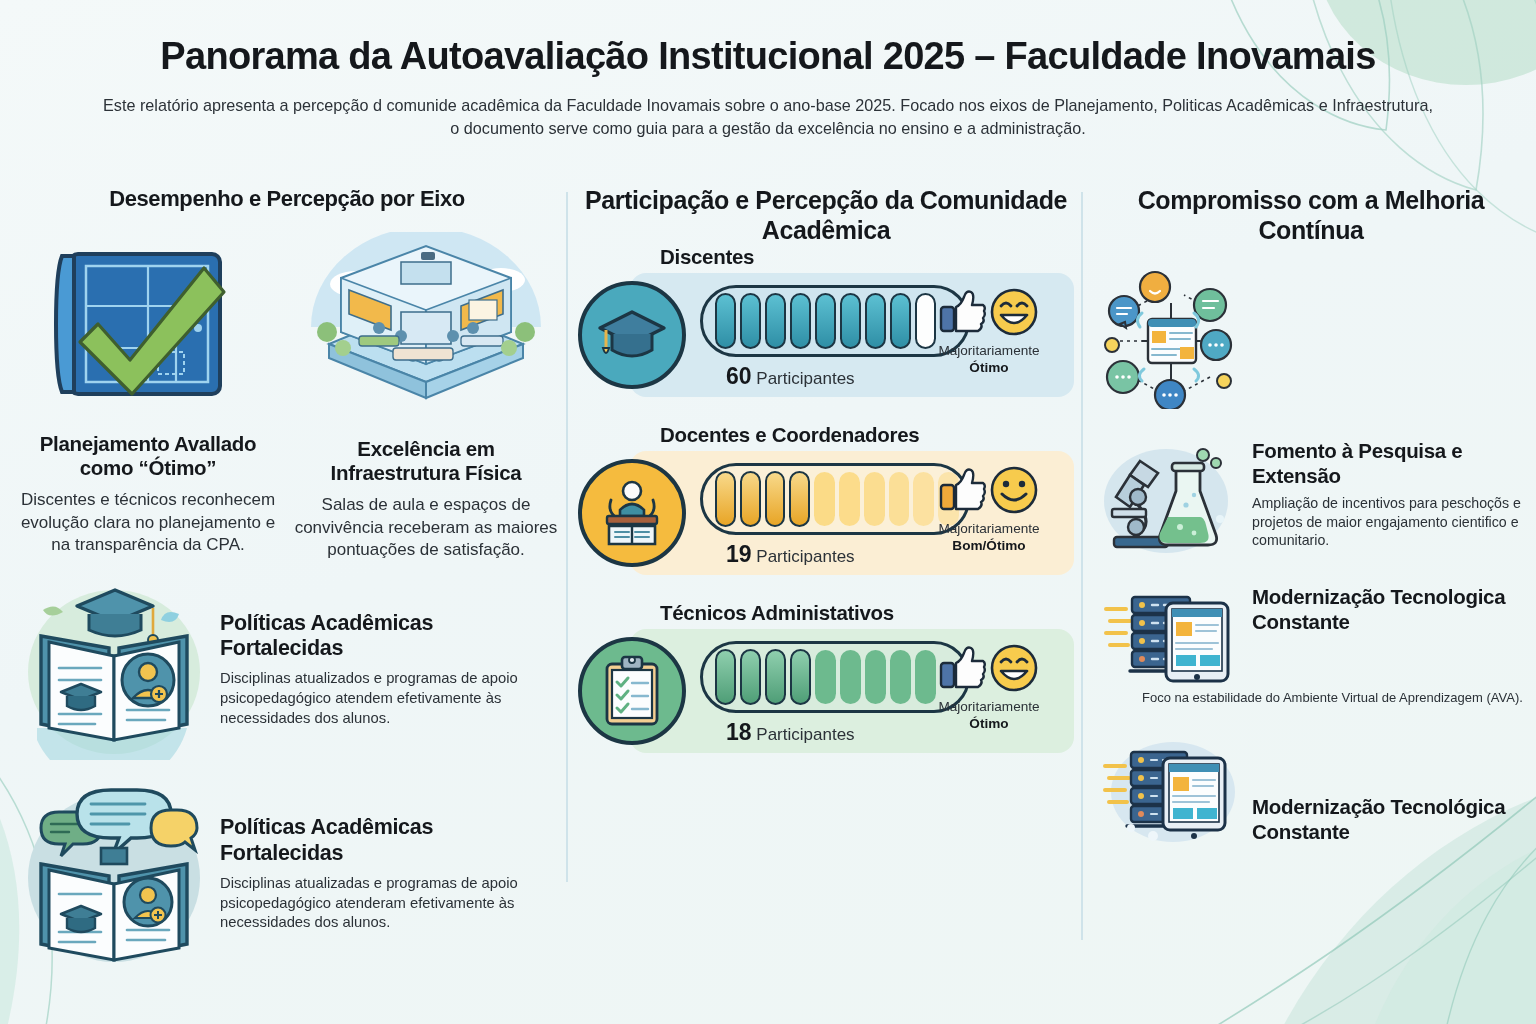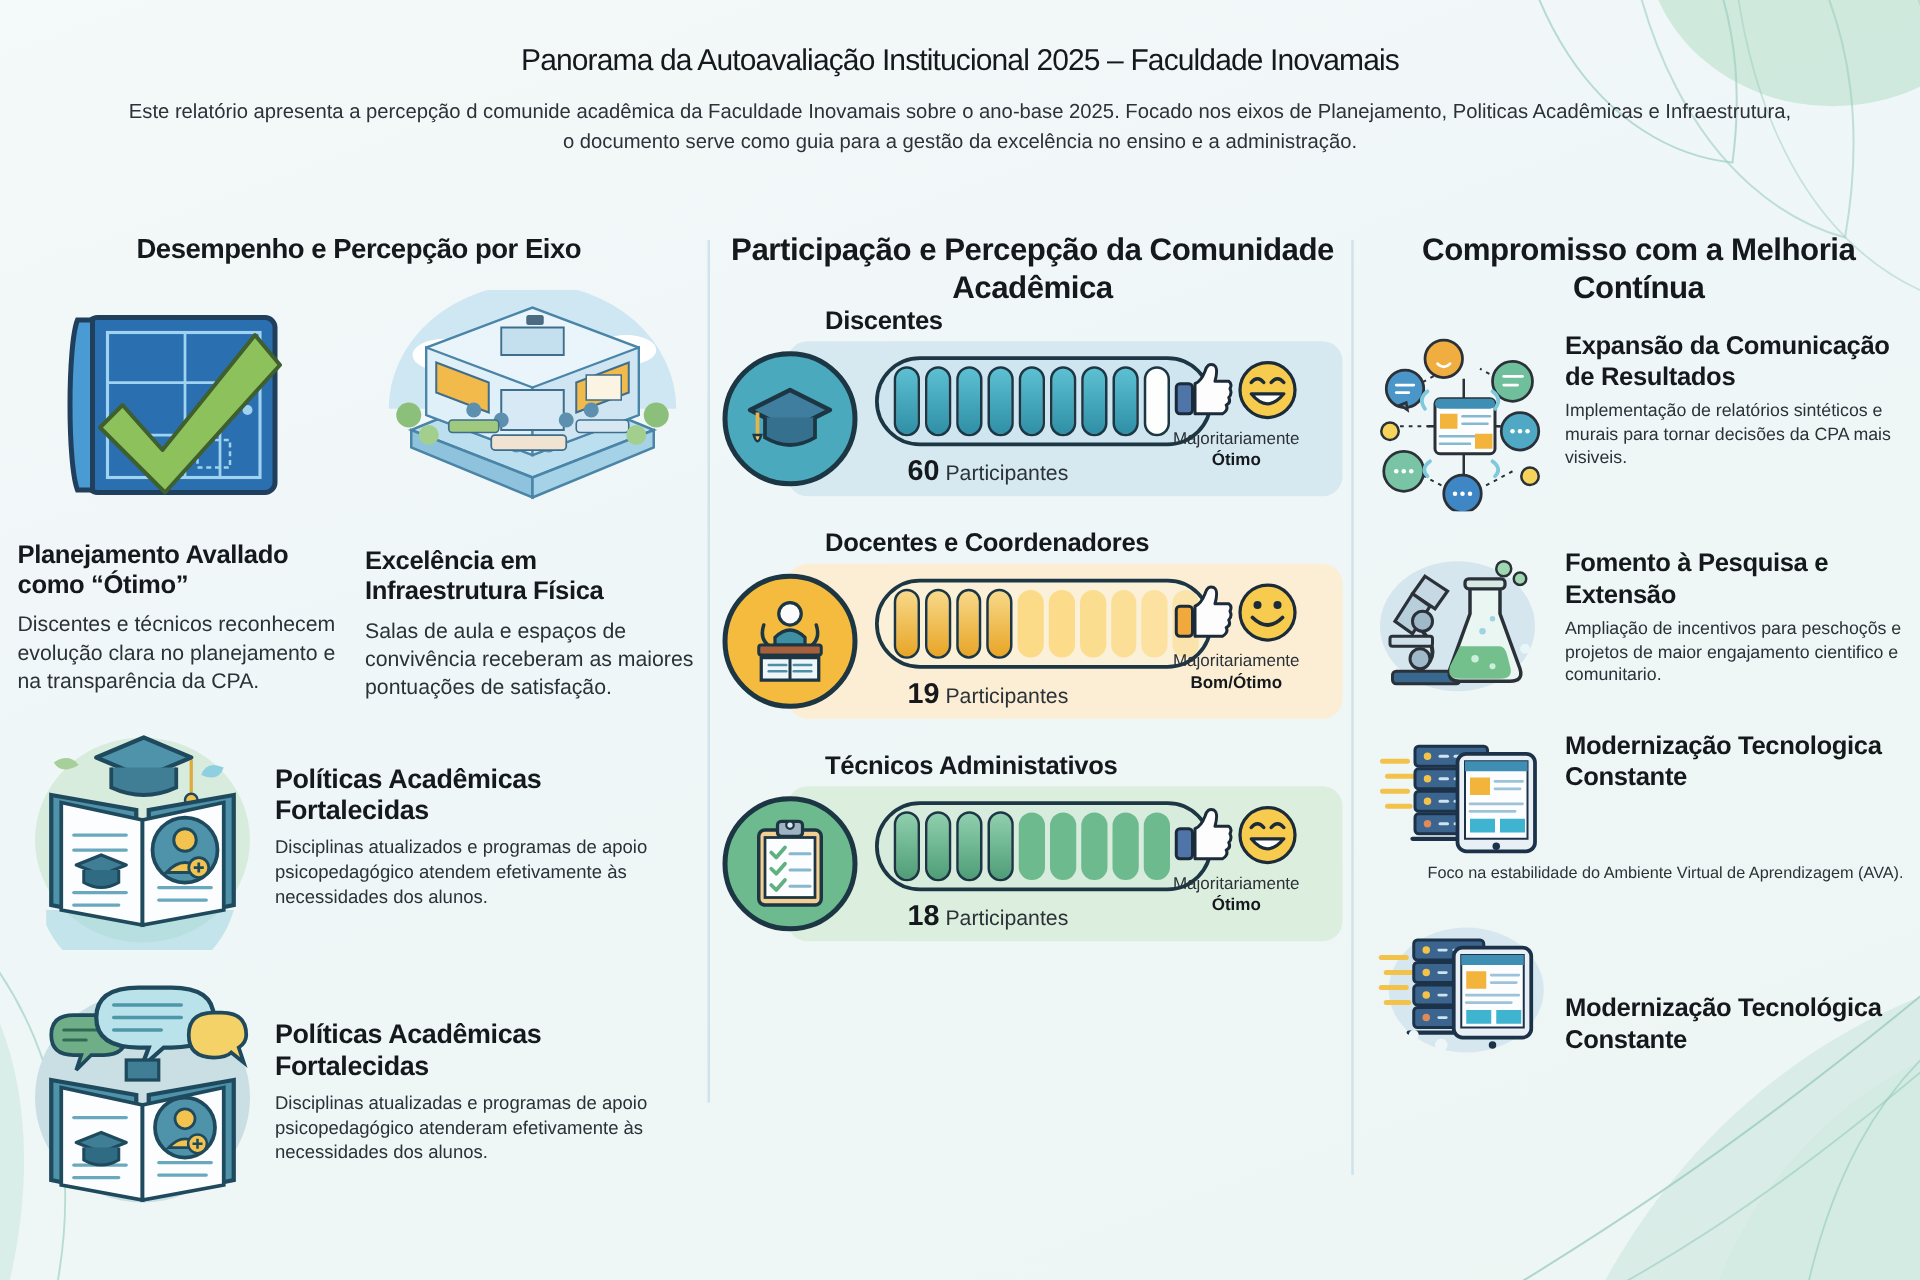--- a/index.html
+++ b/index.html
@@ -16,21 +16,21 @@
     overflow: hidden;
   }
   .bg-deco { position:absolute; pointer-events:none; }
   #deco-tr { top:-170px; right:-120px; width:520px; height:460px; }
   #deco-br { bottom:-60px; right:-40px; width:440px; height:380px; }
   #deco-bl { bottom:-30px; left:-120px; width:330px; height:420px; }
 
   
   .header { position:absolute; top:36px; left:0; width:1536px; text-align:center; }
   .title {
-    font-size: 24px; font-weight: 400; color:#15181c;
+    font-size: 38px; font-weight: 700; color:#15181c;
     letter-spacing:-0.7px; line-height:1.1;
   }
   .subtitle {
     margin-top:16px; font-size:16.2px; color:#2c3238; line-height:1.45;
     width:1340px; margin-left:auto; margin-right:auto;
   }
 
   
   .divider { position:absolute; width:2px; background:#cfe3ea; }
   #div-left  { left:566px; top:192px; height:690px; }
@@ -43,21 +43,21 @@
   #col-right  { left:1096px; top:186px; width:430px; }
 
   .col-head {
     font-size:22px; font-weight:800; color:#15181c;
     text-align:center; line-height:1.18; letter-spacing:-0.4px;
   }
   #col-mid .col-head, #col-right .col-head { font-size:25px; }
 
   
   .two-up { display:flex; gap:10px; margin-top:20px; }
-  .two-up > div { flex:1; }
+  .two-up > div { flex:1; text-align:center; }
   .art { display:block; margin:0 auto; }
   .eixo-title {
     font-size:20.5px; font-weight:800; color:#15181c;
     line-height:1.18; margin-top:10px; letter-spacing:-0.3px;
   }
   .eixo-desc { font-size:17px; color:#2b3137; line-height:1.32; margin-top:9px; }
 
   .row-item { display:flex; align-items:center; gap:6px; margin-top:18px; }
   .row-item .art-wrap { flex:0 0 200px; display:flex; justify-content:center; }
   .row-item .row-text { flex:1; padding-right:6px; }
@@ -513,24 +513,20 @@
               <circle cx="78" cy="126" r="1.8"></circle>
             </g>
           <circle cx="14" cy="76" r="7" fill="#f6d45c" stroke="#2b3138" stroke-width="2"></circle>
           <circle cx="126" cy="112" r="7" fill="#f6d45c" stroke="#2b3138" stroke-width="2"></circle>
           <path d="M44 44 q-8 6 -2 14" fill="none" stroke="#7fc9dd" stroke-width="3" stroke-linecap="round"></path>
           <path d="M96 44 q8 6 2 14" fill="none" stroke="#7fc9dd" stroke-width="3" stroke-linecap="round"></path>
           <path d="M46 100 q-8 6 -2 12" fill="none" stroke="#7fc9dd" stroke-width="3" stroke-linecap="round"></path>
           <path d="M96 100 q8 6 2 12" fill="none" stroke="#7fc9dd" stroke-width="3" stroke-linecap="round"></path>
         </svg>
       </div>
-      <div class="r-text">
-        <div class="r-title">Expansão da Comunicação de Resultados</div>
-        <div class="r-desc">Implementação de relatórios sintéticos e murais para tornar decisões da CPA mais visiveis.</div>
-      </div>
     </div>
 
     <div class="r-item" style="margin-top:30px;">
       <div class="art-wrap">
         <svg width="142" height="120" viewBox="0 0 142 120">
           <ellipse cx="66" cy="58" rx="62" ry="52" fill="#d5e6ee"></ellipse>
           <path d="M40 18 L58 30 L48 44 L30 32 Z" fill="#c6d8e3" stroke="#2b3138" stroke-width="2.6"></path>
           <path d="M30 32 L16 54 L30 64 L44 42 Z" fill="#b7cedb" stroke="#2b3138" stroke-width="2.6"></path>
           <circle cx="38" cy="54" r="8" fill="#9fb9c9" stroke="#2b3138" stroke-width="2.4"></circle>
           <path d="M38 62 q16 18 0 30" fill="none" stroke="#2b3138" stroke-width="3.2"></path>

